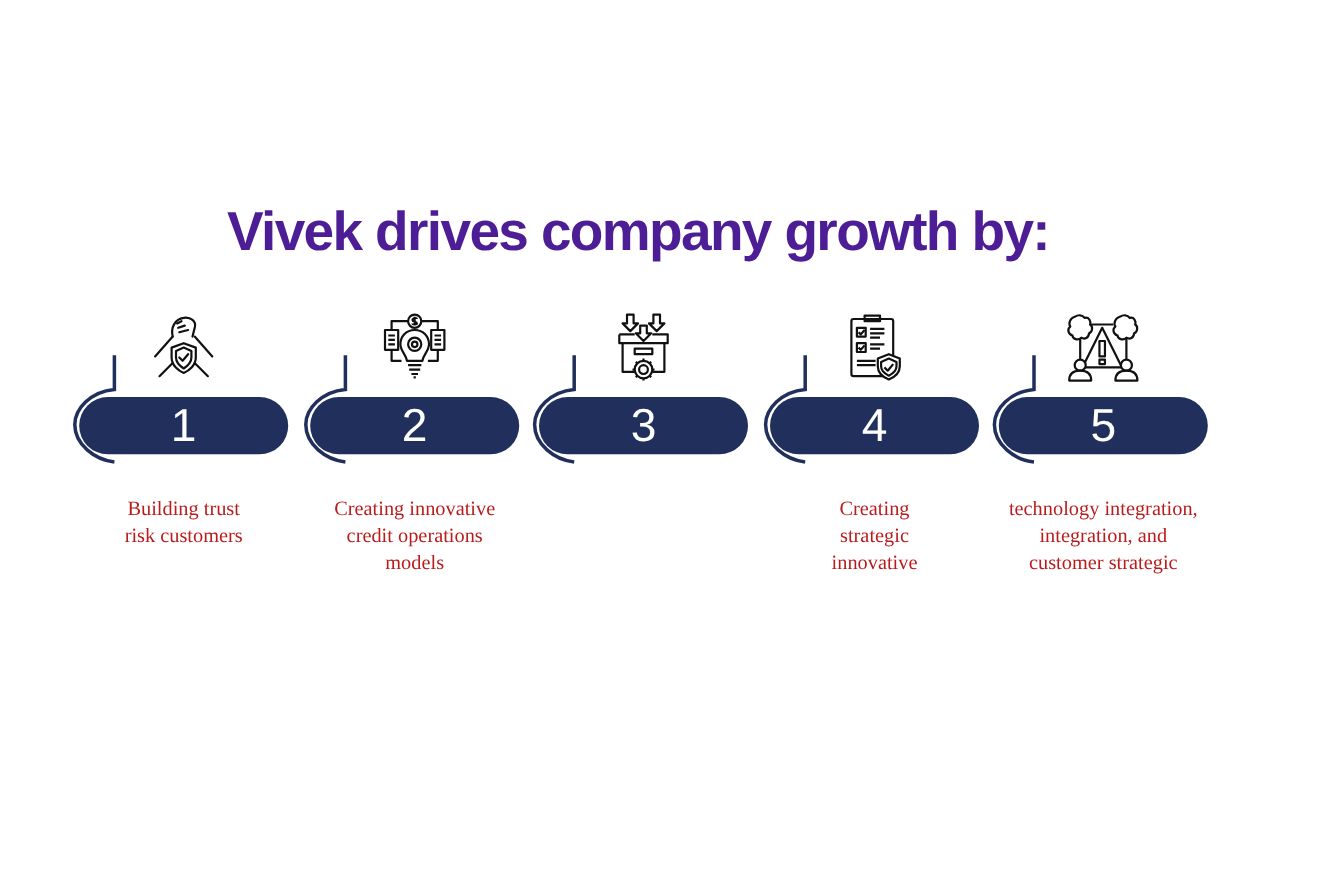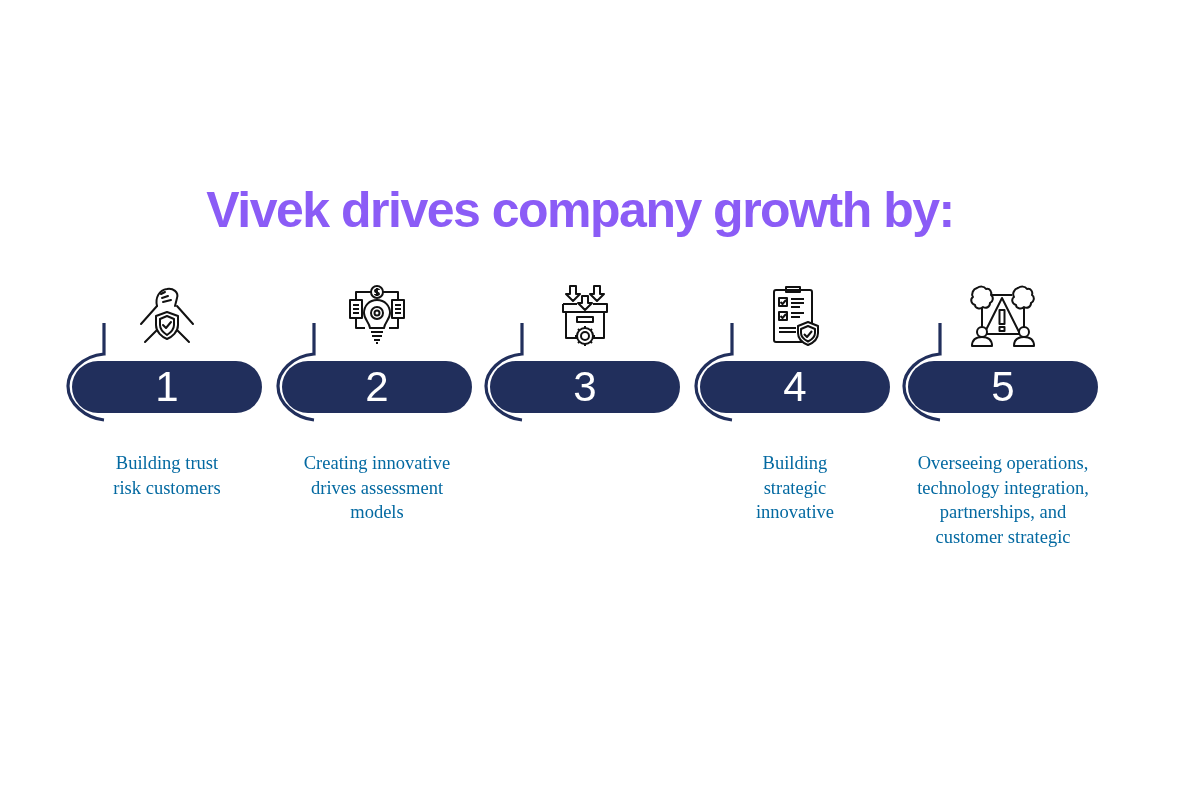--- a/index.html
+++ b/index.html
@@ -6,37 +6,37 @@
   body {
     width: 1200px; height: 800px; background: #ffffff;
     position: relative; overflow: hidden;
     font-family: "Liberation Serif", serif;
   }
   .title {
     position: absolute; left: 0; top: 178px; width: 1160px;
     text-align: center;
     font-family: "Liberation Sans", sans-serif;
     font-weight: bold; font-size: 50px; letter-spacing: -1.5px;
-    color: #8b5cf6; line-height: 64px;
+    color: #4c1d95; line-height: 64px;
   }
   .step { position: absolute; top: 0; width: 240px; height: 800px; }
   .icon { position: absolute; top: 284px; width: 64px; height: 64px; }
   .icon svg { width: 64px; height: 64px; display: block; }
   .arc { position: absolute; left: 0; top: 320px; width: 60px; height: 104px; }
   .arc svg { display: block; }
   .pill {
     position: absolute; top: 361px; height: 52px; width: 190px;
     background: #212f5c; border-radius: 26px;
     color: #ffffff; text-align: center;
     font-family: "Liberation Sans", sans-serif; font-size: 42px; font-weight: 300;
     line-height: 52px;
   }
   .desc {
     position: absolute; top: 451px; width: 220px;
-    text-align: center; color: #0369a1;
+    text-align: center; color: #b91c1c;
     font-size: 18.5px; line-height: 24.5px;
   }
 </style>
 </head>
 <body>
 
 <div class="title">Vivek drives company growth by:</div>
 
 <div class="step" style="left:60px;">
   <div class="icon" style="left:75px;">
@@ -80,21 +80,21 @@
     </svg>
   </div>
   <div class="arc" style="left:2px;">
     <svg width="60" height="104" viewBox="0 0 60 104" fill="none" stroke="#212f5c" stroke-width="3.2">
       <path d="M42 3 L42 34 C20 36 6 52 6 66 C6 84 24 98 42 100"></path>
     </svg>
   </div>
   <div class="pill" style="left:12px;">2</div>
   <div class="desc" style="left:-3px;text-align:center;">
     <div>Creating innovative</div>
-    <div>drives assessment</div>
+    <div>credit operations</div>
     <div>models</div>
   </div>
 </div>
 
 <div class="step" style="left:478px;">
   <div class="icon" style="left:75px;">
     <svg viewBox="0 0 64 64" fill="none" stroke="#111" stroke-width="2" stroke-linejoin="round">
       <path d="M17 2 L17 10 L13 10 L20 17 L27 10 L23 10 L23 2 Z"></path>
       <path d="M41 2 L41 10 L37 10 L44 17 L51 10 L47 10 L47 2 Z"></path>
       <path d="M29 12 L29 19 L25 19 L32 26 L39 19 L35 19 L35 12 Z"></path>
@@ -131,21 +131,21 @@
       <path d="M42 50 L45 53 L50 47"></path>
     </svg>
   </div>
   <div class="arc" style="left:2px;">
     <svg width="60" height="104" viewBox="0 0 60 104" fill="none" stroke="#212f5c" stroke-width="3.2">
       <path d="M42 3 L42 34 C20 36 6 52 6 66 C6 84 24 98 42 100"></path>
     </svg>
   </div>
   <div class="pill" style="left:12px;">4</div>
   <div class="desc" style="left:-3px;">
-    <div>Building</div>
+    <div>Creating</div>
     <div>strategic</div>
     <div>innovative</div>
   </div>
 </div>
 
 <div class="step" style="left:896px;">
   <div class="icon" style="left:72px; width:68px;">
     <svg viewBox="0 0 68 64" style="width:68px;height:64px;" fill="none" stroke="#111" stroke-width="2" stroke-linejoin="round">
       <path d="M9 4 C12 2 16 2 18 5 C22 4 24 8 23 11 C26 13 25 18 22 19 C22 23 18 25 15 23 C12 26 7 24 7 21 C3 20 2 15 5 13 C3 10 5 5 9 4 Z"></path>
       <path d="M50 4 C53 2 57 2 59 5 C63 4 65 8 64 11 C67 13 66 18 63 19 C63 23 59 25 56 23 C53 26 48 24 48 21 C44 20 43 15 46 13 C44 10 46 5 50 4 Z"></path>
@@ -160,18 +160,17 @@
       <path d="M46 62 C46 55 51 53 56 53 C61 53 66 55 66 62 Z"></path>
     </svg>
   </div>
   <div class="arc" style="left:2px;">
     <svg width="60" height="104" viewBox="0 0 60 104" fill="none" stroke="#212f5c" stroke-width="3.2">
       <path d="M42 3 L42 34 C20 36 6 52 6 66 C6 84 24 98 42 100"></path>
     </svg>
   </div>
   <div class="pill" style="left:12px;">5</div>
   <div class="desc" style="left:-3px;">
-    <div>Overseeing operations,</div>
     <div>technology integration,</div>
-    <div>partnerships, and</div>
+    <div>integration, and</div>
     <div>customer strategic</div>
   </div>
 </div>
 
 </body></html>

